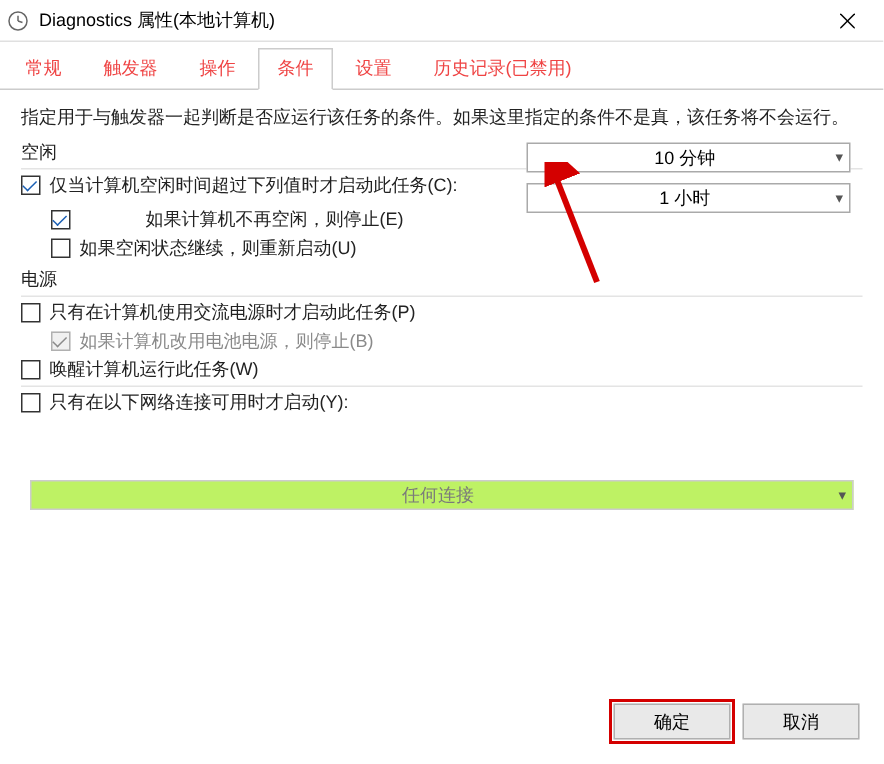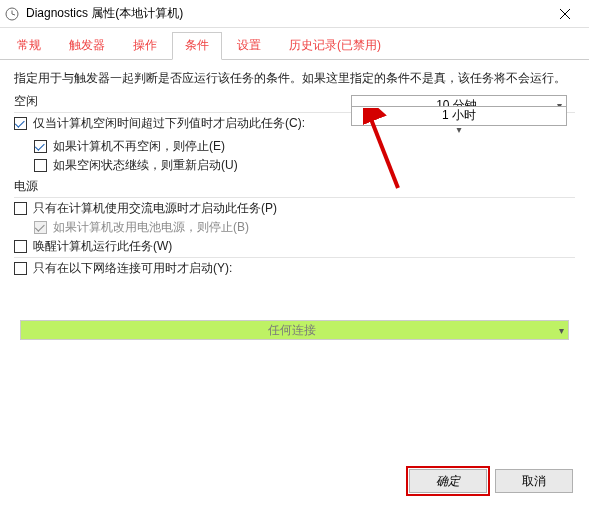--- a/index.html
+++ b/index.html
@@ -21,25 +21,25 @@
   .checkbox.disabled.checked::after { border-color: #8a8a8a; }
   .lbl { color: #222; }
   .lbl.disabled { color: #8a8a8a; }
   .indent1 { padding-left: 20px; }
   .indent2 { padding-left: 40px; }
   .combo { position: absolute; height: 20px; border: 1px solid #aaa; background: #fff; display: flex; align-items: center; padding: 0 4px; justify-content: space-between; cursor: pointer; text-align: center; }
   .combo.disabled { background: #bef264; color:#7a7a7a; border-color:#ccc;}
   .combo .val { flex: 1; }
   .combo .chev { font-size: 10px; color: #555; }
   .combo-idle { left: 351px; top: 95px; width: 216px; }
-  .combo-wait { left: 351px; top: 106px; width: 216px; flex-direction: column; }
+  .combo-wait { left: 351px; top: 122px; width: 216px; }
   .combo-net  { left: 20px; top: 320px; width: 549px; }
   .footer { position: absolute; bottom: 16px; right: 16px; display: flex; gap: 8px; }
   .btn { width: 78px; height: 24px; border: 1px solid #b0b0b0; background: #e9e9e9; display: flex; align-items: center; justify-content: center; cursor: pointer; }
-  .btn.highlight { outline: 2px solid #d40000; outline-offset: 1px; font-style: italic; }
+  .btn.highlight { outline: 2px solid #d40000; outline-offset: 1px; }
   .arrow { position: absolute; left: 363px; top: 108px; pointer-events: none; }
   .hr { border-top:1px solid #e4e4e4; margin:2px 0;}
 </style>
 </head>
 <body>
 
 <div class="titlebar">
   <span class="icon">
     <svg width="14" height="14" viewBox="0 0 14 14">
         <circle cx="7" cy="7" r="6" fill="none" stroke="#666" stroke-width="1"></circle>
@@ -67,21 +67,21 @@
 
 <div class="content">
   <div class="desc">指定用于与触发器一起判断是否应运行该任务的条件。如果这里指定的条件不是真，该任务将不会运行。</div>
 
   <div class="section-label">空闲</div>
   <div class="hr"></div>
   <div class="row">
     <span class="checkbox checked"></span>
     <span class="lbl">仅当计算机空闲时间超过下列值时才启动此任务(C):</span>
   </div>
-  <div class="row indent1" style="margin-top:6px;">
+  <div class="row indent1" style="margin-top:6px;gap:44px;">
     <span class="checkbox checked"></span>
     <span class="lbl">如果计算机不再空闲，则停止(E)</span>
   </div>
   <div class="row indent1">
     <span class="checkbox"></span>
     <span class="lbl">如果空闲状态继续，则重新启动(U)</span>
   </div>
 
   <div class="section-label">电源</div>
   <div class="hr"></div>

